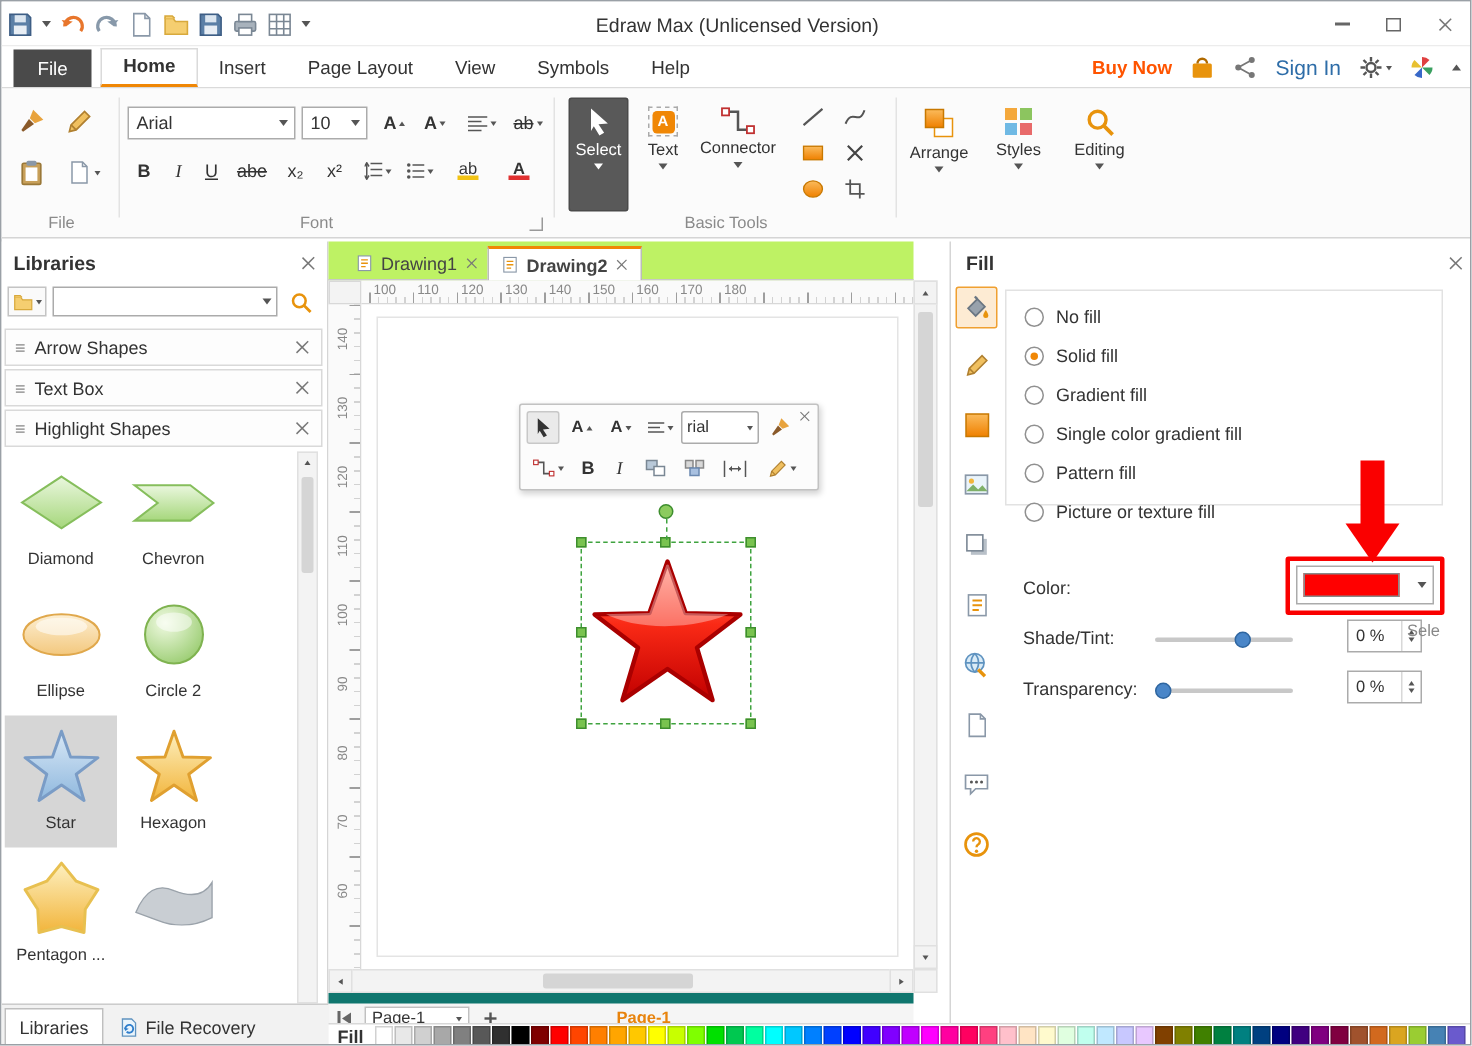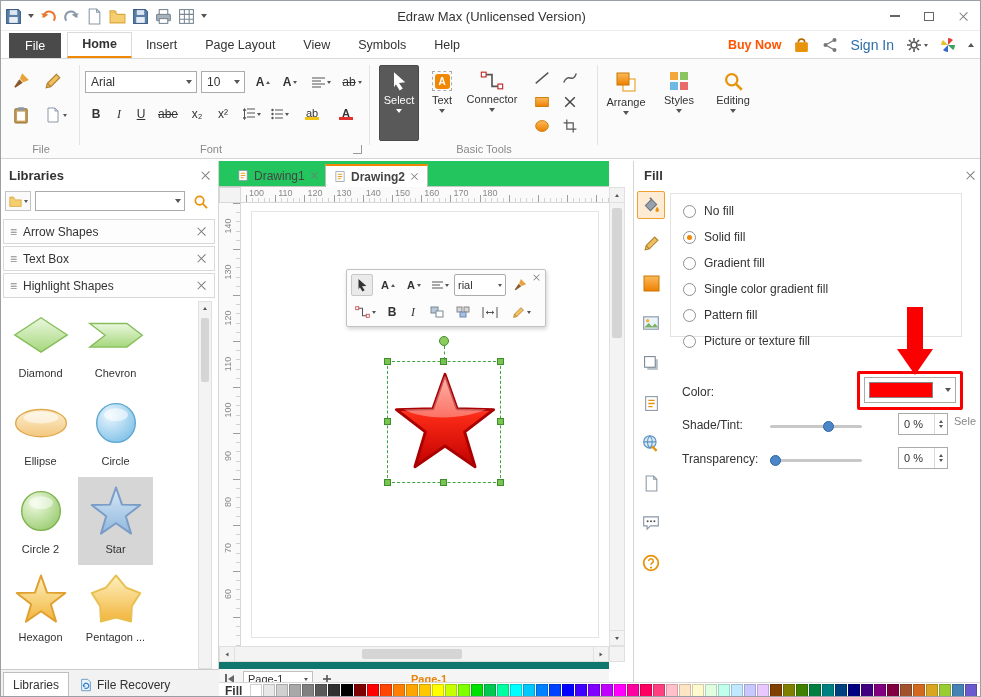--- a/index.html
+++ b/index.html
@@ -46,21 +46,21 @@
 .bigbtn.selmode{background:#595959;border-color:#4A4A4A;color:#FFF}
 .colorbar{display:block;width:14px;height:3px;margin-top:-2px}
 .launcher{position:absolute;width:9px;height:9px;border-right:1px solid #999;border-bottom:1px solid #999}
 
 #leftpanel{left:0;top:160px;width:218px;height:537px;background:#FFF;border-right:1px solid #D5D5D5}
 .lp-sec{position:absolute;left:2px;width:212px;height:25px;border:1px solid #D9D9D9;background:#FDFDFD;display:flex;align-items:center;font-size:12px}
 .shape-item{width:75px;height:88px;display:flex;flex-direction:column;align-items:center;justify-content:flex-start;padding-top:4px}
 .shape-ico{height:60px;display:flex;align-items:center;justify-content:center}
 .shape-lbl{font-size:11px;color:#333;margin-top:2px;white-space:nowrap}
 
-#doctabbar{left:218px;top:160px;width:390px;height:26px;background:#22c55e;border-bottom:1px solid #C8C8C8}
+#doctabbar{left:218px;top:160px;width:390px;height:26px;background:#bef264;border-bottom:1px solid #C8C8C8}
 .doctab{position:absolute;top:3px;height:23px;display:flex;align-items:center;gap:5px;padding:0 8px;font-size:12px;color:#444;border-right:1px solid #DDD}
 .doctab.active{background:#FFF;border:1px solid #BBB;border-bottom:none;border-top:2px solid #F08705;font-weight:bold}
 #hruler{left:240px;top:186px;width:368px;height:16px;background:#FAFAFA;border-bottom:1px solid #D8D8D8;
  background-image:repeating-linear-gradient(90deg,#9E9E9E 0 1px,transparent 1px 29.2px),repeating-linear-gradient(90deg,#D2D2D2 0 1px,transparent 1px 5.84px);
  background-size:100% 7px,100% 4px;background-position:left 5px bottom,left 5px bottom;background-repeat:no-repeat}
 #vruler{left:218px;top:202px;width:22px;height:443px;background:#FAFAFA;border-right:1px solid #D8D8D8;
  background-image:repeating-linear-gradient(180deg,#9E9E9E 0 1px,transparent 1px 46px),repeating-linear-gradient(180deg,#D2D2D2 0 1px,transparent 1px 9.2px);
  background-size:7px 100%,4px 100%;background-position:right top,right top;background-repeat:no-repeat}
 .hnum{position:absolute;top:1px;font-size:9px;color:#888}
 .vnum{position:absolute;left:-3px;width:24px;text-align:center;font-size:9px;color:#888;transform:rotate(-90deg)}
@@ -562,29 +562,20 @@
         <span class="shape-lbl">Chevron</span>
       </div>
       <div class="shape-item">
         <span class="shape-ico">
             <svg viewBox="0 0 64 40" width="58">
               <ellipse cx="32" cy="20" rx="28" ry="15" fill="url(#g-ell)" stroke="#E0A84C" stroke-width="1.5"></ellipse>
               <ellipse cx="32" cy="14" rx="19" ry="6.5" fill="#FFF" opacity=".55"></ellipse>
             </svg>
           </span>
         <span class="shape-lbl">Ellipse</span>
-      </div>
-      <div class="shape-item">
-        <span class="shape-ico">
-            <svg viewBox="0 0 50 50" width="46">
-              <circle cx="25" cy="25" r="21" fill="url(#g-blue)" stroke="#5FA8D0" stroke-width="1.5"></circle>
-              <ellipse cx="25" cy="16" rx="13" ry="7" fill="#FFF" opacity=".55"></ellipse>
-            </svg>
-          </span>
-        <span class="shape-lbl">Circle</span>
       </div>
       <div class="shape-item">
         <span class="shape-ico">
             <svg viewBox="0 0 50 50" width="46">
               <circle cx="25" cy="25" r="21" fill="url(#g-green2)" stroke="#7FB350" stroke-width="1.5"></circle>
               <ellipse cx="25" cy="16" rx="13" ry="7" fill="#FFF" opacity=".5"></ellipse>
             </svg>
           </span>
         <span class="shape-lbl">Circle 2</span>
       </div>
@@ -962,21 +953,21 @@
   <div class="ab" style="left:136px;top:264px;width:92px;height:3px;background:#C8C8C8;border-radius:2px">
       <span class="thumb" style="left:53px"></span>
     </div>
   <div class="spin" style="left:264px;top:252px">
     <span class="spinval">0 %</span>
     <span class="spinbtns">
         <i class="ddu sm"></i>
         <i class="dd sm"></i>
       </span>
   </div>
-  <span class="ab" style="left:320px;top:254px;width:28px;font-size:11px;color:#888;overflow:hidden;white-space:nowrap">Sele</span>
+  <span class="ab" style="left:304px;top:254px;width:28px;font-size:11px;color:#888;overflow:hidden;white-space:nowrap">Sele</span>
 
   <span class="ab" style="left:48px;top:291px;font-size:12px">Transparency:</span>
   <div class="ab" style="left:136px;top:298px;width:92px;height:3px;background:#C8C8C8;border-radius:2px">
       <span class="thumb" style="left:0"></span>
     </div>
   <div class="spin" style="left:264px;top:286px">
     <span class="spinval">0 %</span>
     <span class="spinbtns">
         <i class="ddu sm"></i>
         <i class="dd sm"></i>

